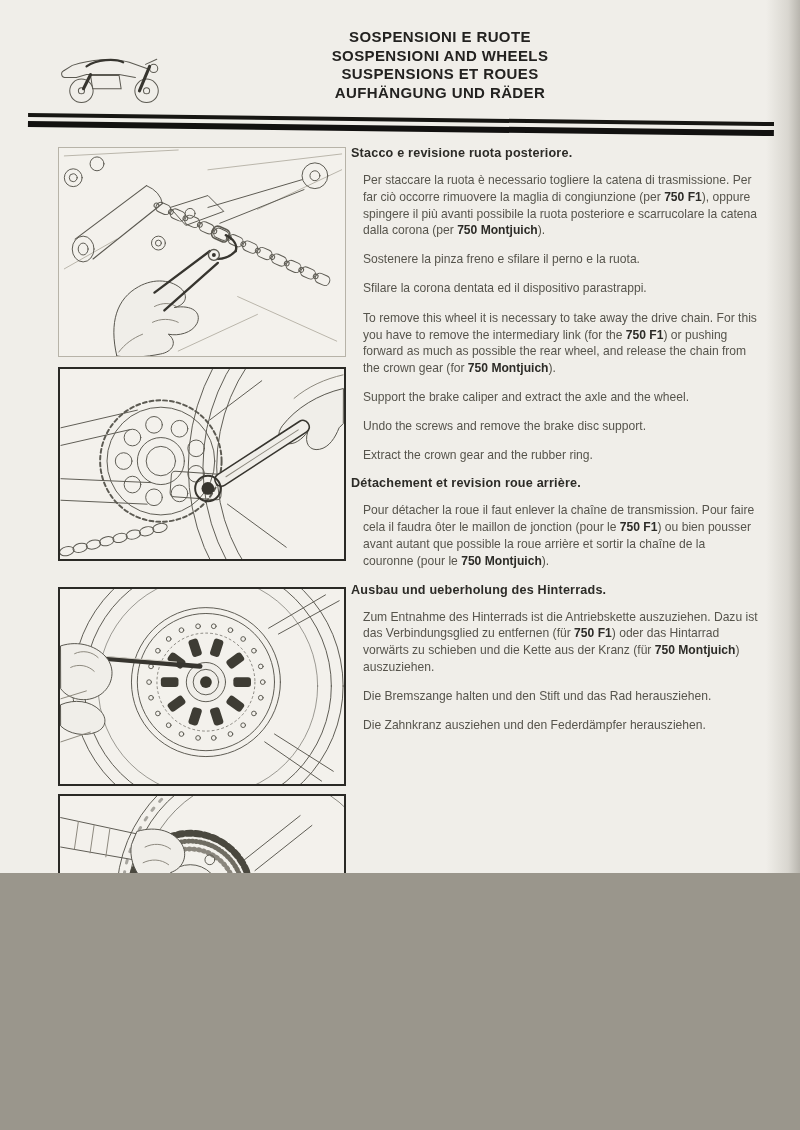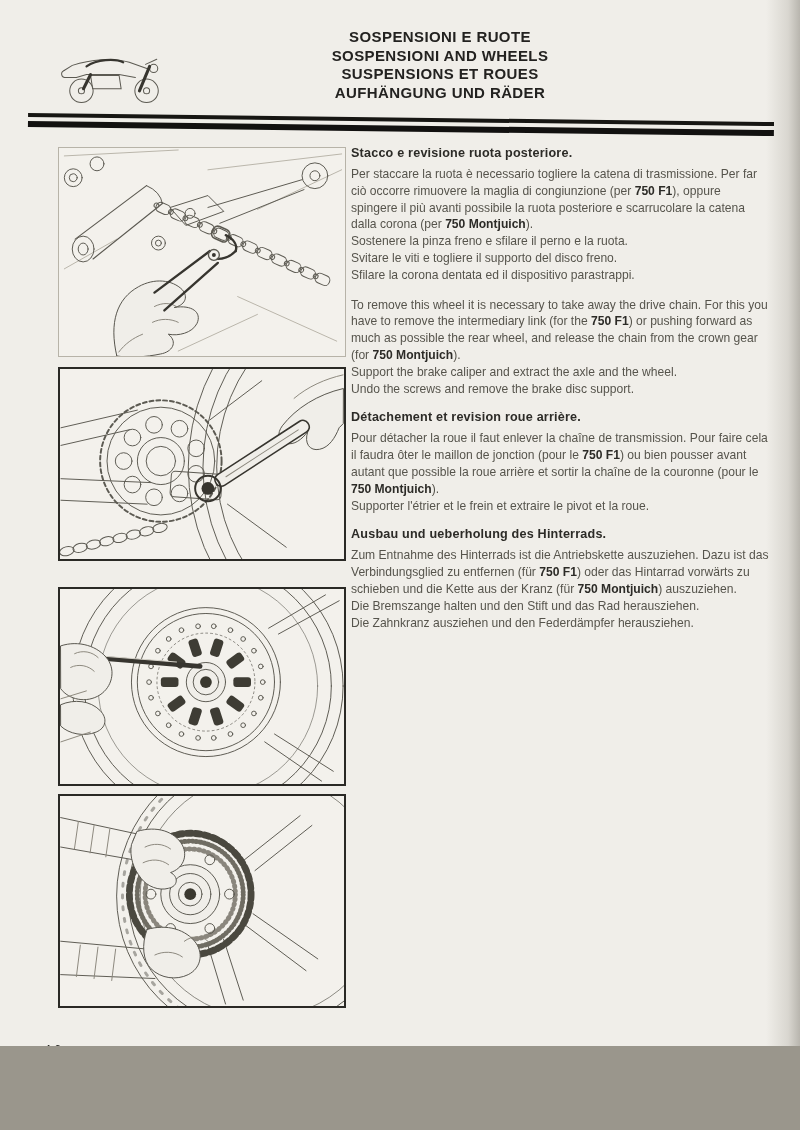--- a/index.html
+++ b/index.html
@@ -1,17 +1,17 @@
 <!DOCTYPE html>
 <html><head>
 <meta charset="utf-8">
 <style>
   html,body{margin:0;padding:0;background:#9a968c;}
   .page{
-    position:relative;width:800px;height:1046px;margin:0 auto;
+    position:relative;width:800px;height:873px;margin:0 auto;
     background:#f0eee9;overflow:hidden;
     font-family:"Liberation Sans", sans-serif;color:#2c2b27;
   }
   .edge-shade{
     position:absolute;top:0;right:0;width:34px;height:100%;
     background:linear-gradient(to right, rgba(148,144,133,0) 0%, rgba(148,144,133,.25) 65%, rgba(116,112,102,.45) 100%);
     pointer-events:none;
   }
   .smudge{
     position:absolute;left:190px;top:1082px;width:480px;height:44px;
@@ -36,21 +36,21 @@
   .fig{position:absolute;left:58px;width:288px;background:#f3f1ec;box-sizing:border-box;}
   .fig svg{display:block;width:100%;height:100%;}
   .fig1{top:147px;height:210px;border:1px solid #b7b3a8;}
   .fig2{top:367px;height:194px;border:2px solid #2a2925;}
   .fig3{top:587px;height:199px;border:2px solid #2a2925;}
   .fig4{top:794px;height:214px;border:2px solid #2a2925;}
   
   .text-col{position:absolute;left:351px;top:146px;width:419px;}
   .lang-section{margin:0 0 13px 0;}
   .lang-section h3{margin:0 0 6px 0;font-size:12.6px;font-weight:700;color:#2c2b27;letter-spacing:.2px;}
-  .para{margin:0;font-size:12.1px;line-height:16.8px;color:#56544c;}
+  .para{margin:12px;font-size:12.1px;line-height:16.8px;color:#56544c;}
   .para .bold{font-weight:700;color:#2c2b27;}
   
   .page-number{position:absolute;left:47px;top:1043px;font-size:11.5px;font-weight:700;letter-spacing:.6px;color:#2e2d29;}
   svg .ln{stroke:#5c5a52;fill:none;stroke-width:1;stroke-linecap:round;}
   svg .faint{stroke:#b9b5aa;}
   svg .dark{stroke:#37352f;}
   svg .skin{fill:#f0eee9;stroke:#56544c;}
   svg .crease{stroke:#8b877c;fill:none;}
 </style>
 </head>
@@ -287,36 +287,35 @@
       </g>
     </svg>
   </figure>
 
   <div class="text-col">
     <section class="lang-section">
       <h3>Stacco e revisione ruota posteriore.</h3>
       <div>
           <p class="para"><span>Per staccare la ruota è necessario togliere la catena di trasmissione. Per far ciò occorre rimuovere la maglia di congiunzione (per </span><span class="bold">750 F1</span><span>), oppure spingere il più avanti possibile la ruota posteriore e scarrucolare la catena dalla corona (per </span><span class="bold">750 Montjuich</span><span>).</span></p>
           <p class="para"><span>Sostenere la pinza freno e sfilare il perno e la ruota.</span></p>
-          <p class="para"><span>Svitare le viti e togliere il supporto del disco freno.</span></p>
           <p class="para"><span>Sfilare la corona dentata ed il dispositivo parastrappi.</span></p>
         </div>
     </section>
     <section class="lang-section">
       <div>
           <p class="para"><span>To remove this wheel it is necessary to take away the drive chain. For this you have to remove the intermediary link (for the </span><span class="bold">750 F1</span><span>) or pushing forward as much as possible the rear wheel, and release the chain from the crown gear (for </span><span class="bold">750 Montjuich</span><span>).</span></p>
           <p class="para"><span>Support the brake caliper and extract the axle and the wheel.</span></p>
           <p class="para"><span>Undo the screws and remove the brake disc support.</span></p>
+          <p class="para"><span>Extract the crown gear and the rubber ring.</span></p>
         </div>
     </section>
     <section class="lang-section">
       <h3>Détachement et revision roue arrière.</h3>
       <div>
           <p class="para"><span>Pour détacher la roue il faut enlever la chaîne de transmission. Pour faire cela il faudra ôter le maillon de jonction (pour le </span><span class="bold">750 F1</span><span>) ou bien pousser avant autant que possible la roue arrière et sortir la chaîne de la couronne (pour le </span><span class="bold">750 Montjuich</span><span>).</span></p>
-          <p class="para"><span>Supporter l'étrier et le frein et extraire le pivot et la roue.</span></p>
         </div>
     </section>
     <section class="lang-section">
       <h3>Ausbau und ueberholung des Hinterrads.</h3>
       <div>
           <p class="para"><span>Zum Entnahme des Hinterrads ist die Antriebskette auszuziehen. Dazu ist das Verbindungsglied zu entfernen (für </span><span class="bold">750 F1</span><span>) oder das Hintarrad vorwärts zu schieben und die Kette aus der Kranz (für </span><span class="bold">750 Montjuich</span><span>) auszuziehen.</span></p>
           <p class="para"><span>Die Bremszange halten und den Stift und das Rad herausziehen.</span></p>
           <p class="para"><span>Die Zahnkranz ausziehen und den Federdämpfer herausziehen.</span></p>
         </div>
     </section>

